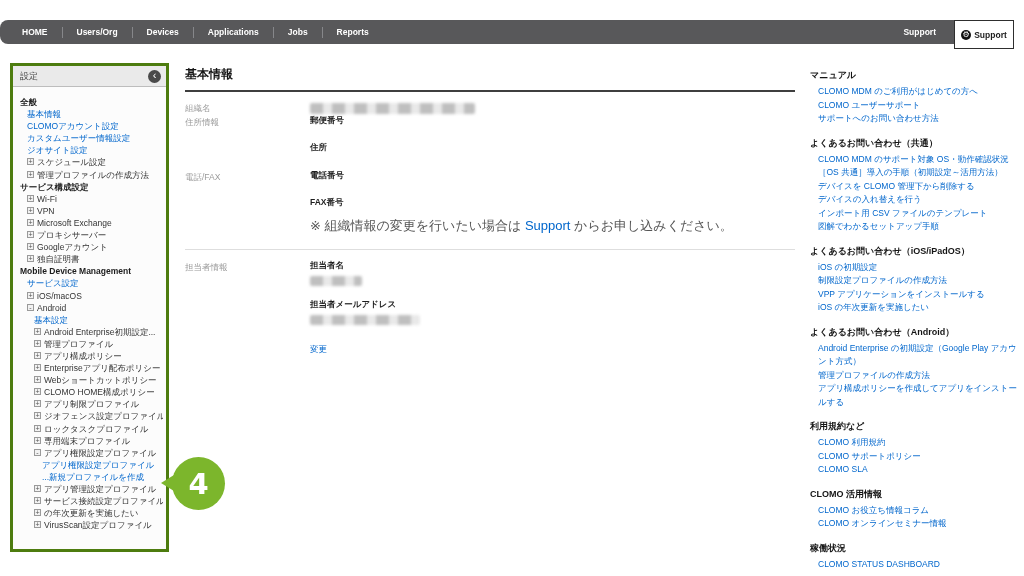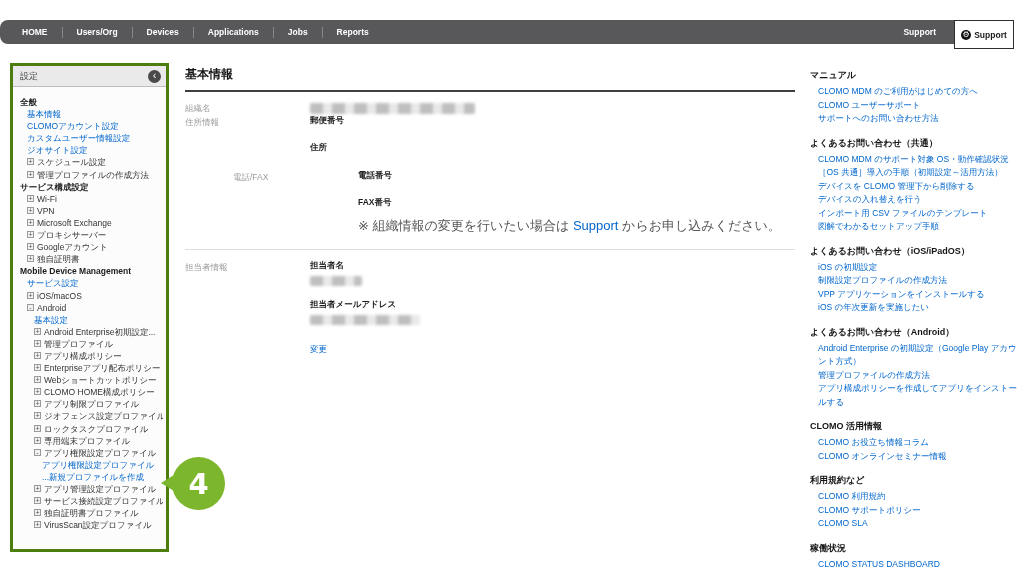--- a/index.html
+++ b/index.html
@@ -160,21 +160,21 @@
       <div class="sb-row t-tree lv2"><span class="treebox">+</span><span>CLOMO HOME構成ポリシー</span></div>
       <div class="sb-row t-tree lv2"><span class="treebox">+</span><span>アプリ制限プロファイル</span></div>
       <div class="sb-row t-tree lv2"><span class="treebox">+</span><span>ジオフェンス設定プロファイル</span></div>
       <div class="sb-row t-tree lv2"><span class="treebox">+</span><span>ロックタスクプロファイル</span></div>
       <div class="sb-row t-tree lv2"><span class="treebox">+</span><span>専用端末プロファイル</span></div>
       <div class="sb-row t-tree_open lv2"><span class="treebox">-</span><span>アプリ権限設定プロファイル</span></div>
       <div class="sb-row t-link lv3"><span>アプリ権限設定プロファイル</span></div>
       <div class="sb-row t-link lv3"><span>...新規プロファイルを作成</span></div>
       <div class="sb-row t-tree lv2"><span class="treebox">+</span><span>アプリ管理設定プロファイル</span></div>
       <div class="sb-row t-tree lv2"><span class="treebox">+</span><span>サービス接続設定プロファイル</span></div>
-      <div class="sb-row t-tree lv2"><span class="treebox">+</span><span>独自証明書プロファイル</span></div>
+      <div class="sb-row t-tree lv2"><span class="treebox">+</span><span>の年次更新を実施したい</span></div>
       <div class="sb-row t-tree lv2"><span class="treebox">+</span><span>VirusScan設定プロファイル</span></div>
     </div>
 </aside>
 
 <div class="badge">
   <span class="badge-arrow"></span>
   <span class="badge-num">4</span>
 </div>
 
 <main class="main">
@@ -188,21 +188,21 @@
   </div>
 
   <div class="row" style="margin-top:0;">
     <div class="lbl">住所情報</div>
     <div class="val">
       <div class="sub">郵便番号</div>
       <div class="sub last">住所</div>
     </div>
   </div>
 
-  <div class="row" style="margin-top:8px;margin-left:48px;">
+  <div class="row" style="margin-top:8px;">
     <div class="lbl">電話/FAX</div>
     <div class="val">
       <div class="sub">電話番号</div>
       <div class="sub last">FAX番号</div>
       <div class="note">
         <span>※ 組織情報の変更を行いたい場合は </span><a class="link">Support</a><span> からお申し込みください。</span>
       </div>
     </div>
   </div>
 
@@ -243,27 +243,27 @@
       <div class="help-link">VPP アプリケーションをインストールする</div>
       <div class="help-link">iOS の年次更新を実施したい</div>
     </div>
     <div class="help-sec">
       <div class="help-title">よくあるお問い合わせ（Android）</div>
       <div class="help-link">Android Enterprise の初期設定（Google Play アカウント方式）</div>
       <div class="help-link">管理プロファイルの作成方法</div>
       <div class="help-link">アプリ構成ポリシーを作成してアプリをインストールする</div>
     </div>
     <div class="help-sec">
-      <div class="help-title">CLOMO 活用情報</div>
-      <div class="help-link">CLOMO お役立ち情報コラム</div>
-      <div class="help-link">CLOMO オンラインセミナー情報</div>
-    </div>
-    <div class="help-sec">
       <div class="help-title">利用規約など</div>
       <div class="help-link">CLOMO 利用規約</div>
       <div class="help-link">CLOMO サポートポリシー</div>
       <div class="help-link">CLOMO SLA</div>
     </div>
     <div class="help-sec">
+      <div class="help-title">CLOMO 活用情報</div>
+      <div class="help-link">CLOMO お役立ち情報コラム</div>
+      <div class="help-link">CLOMO オンラインセミナー情報</div>
+    </div>
+    <div class="help-sec">
       <div class="help-title">稼働状況</div>
       <div class="help-link">CLOMO STATUS DASHBOARD</div>
     </div>
   </aside>
 
 </body></html>

